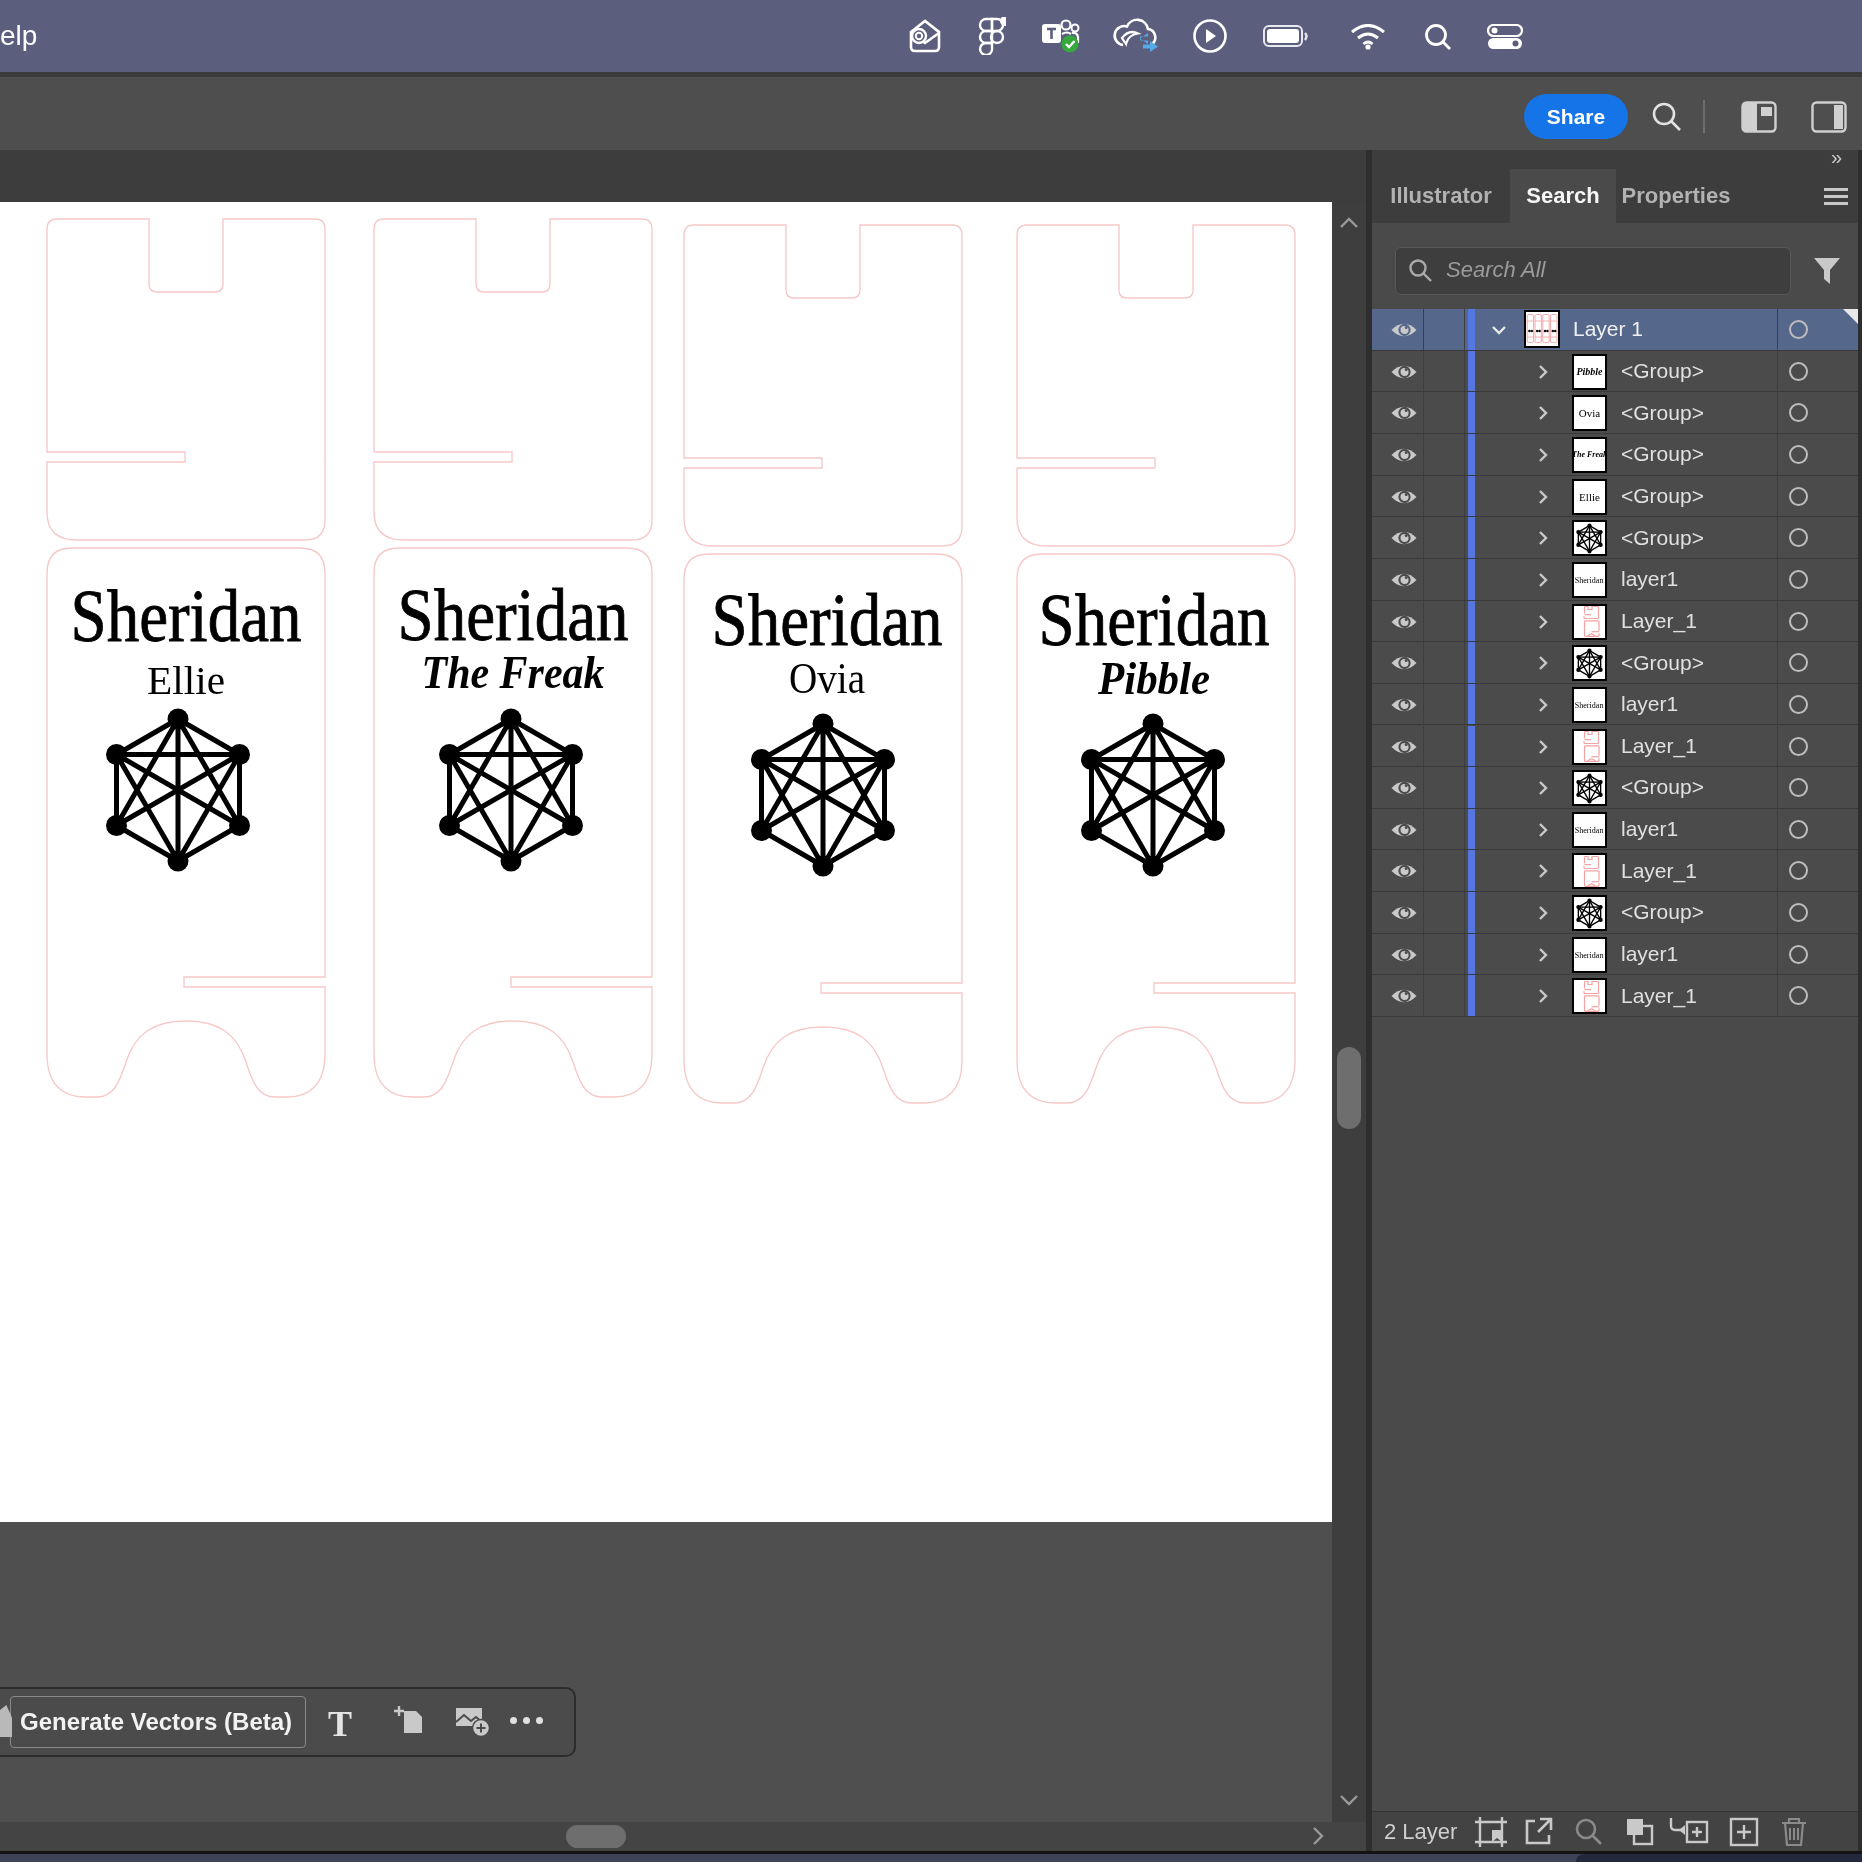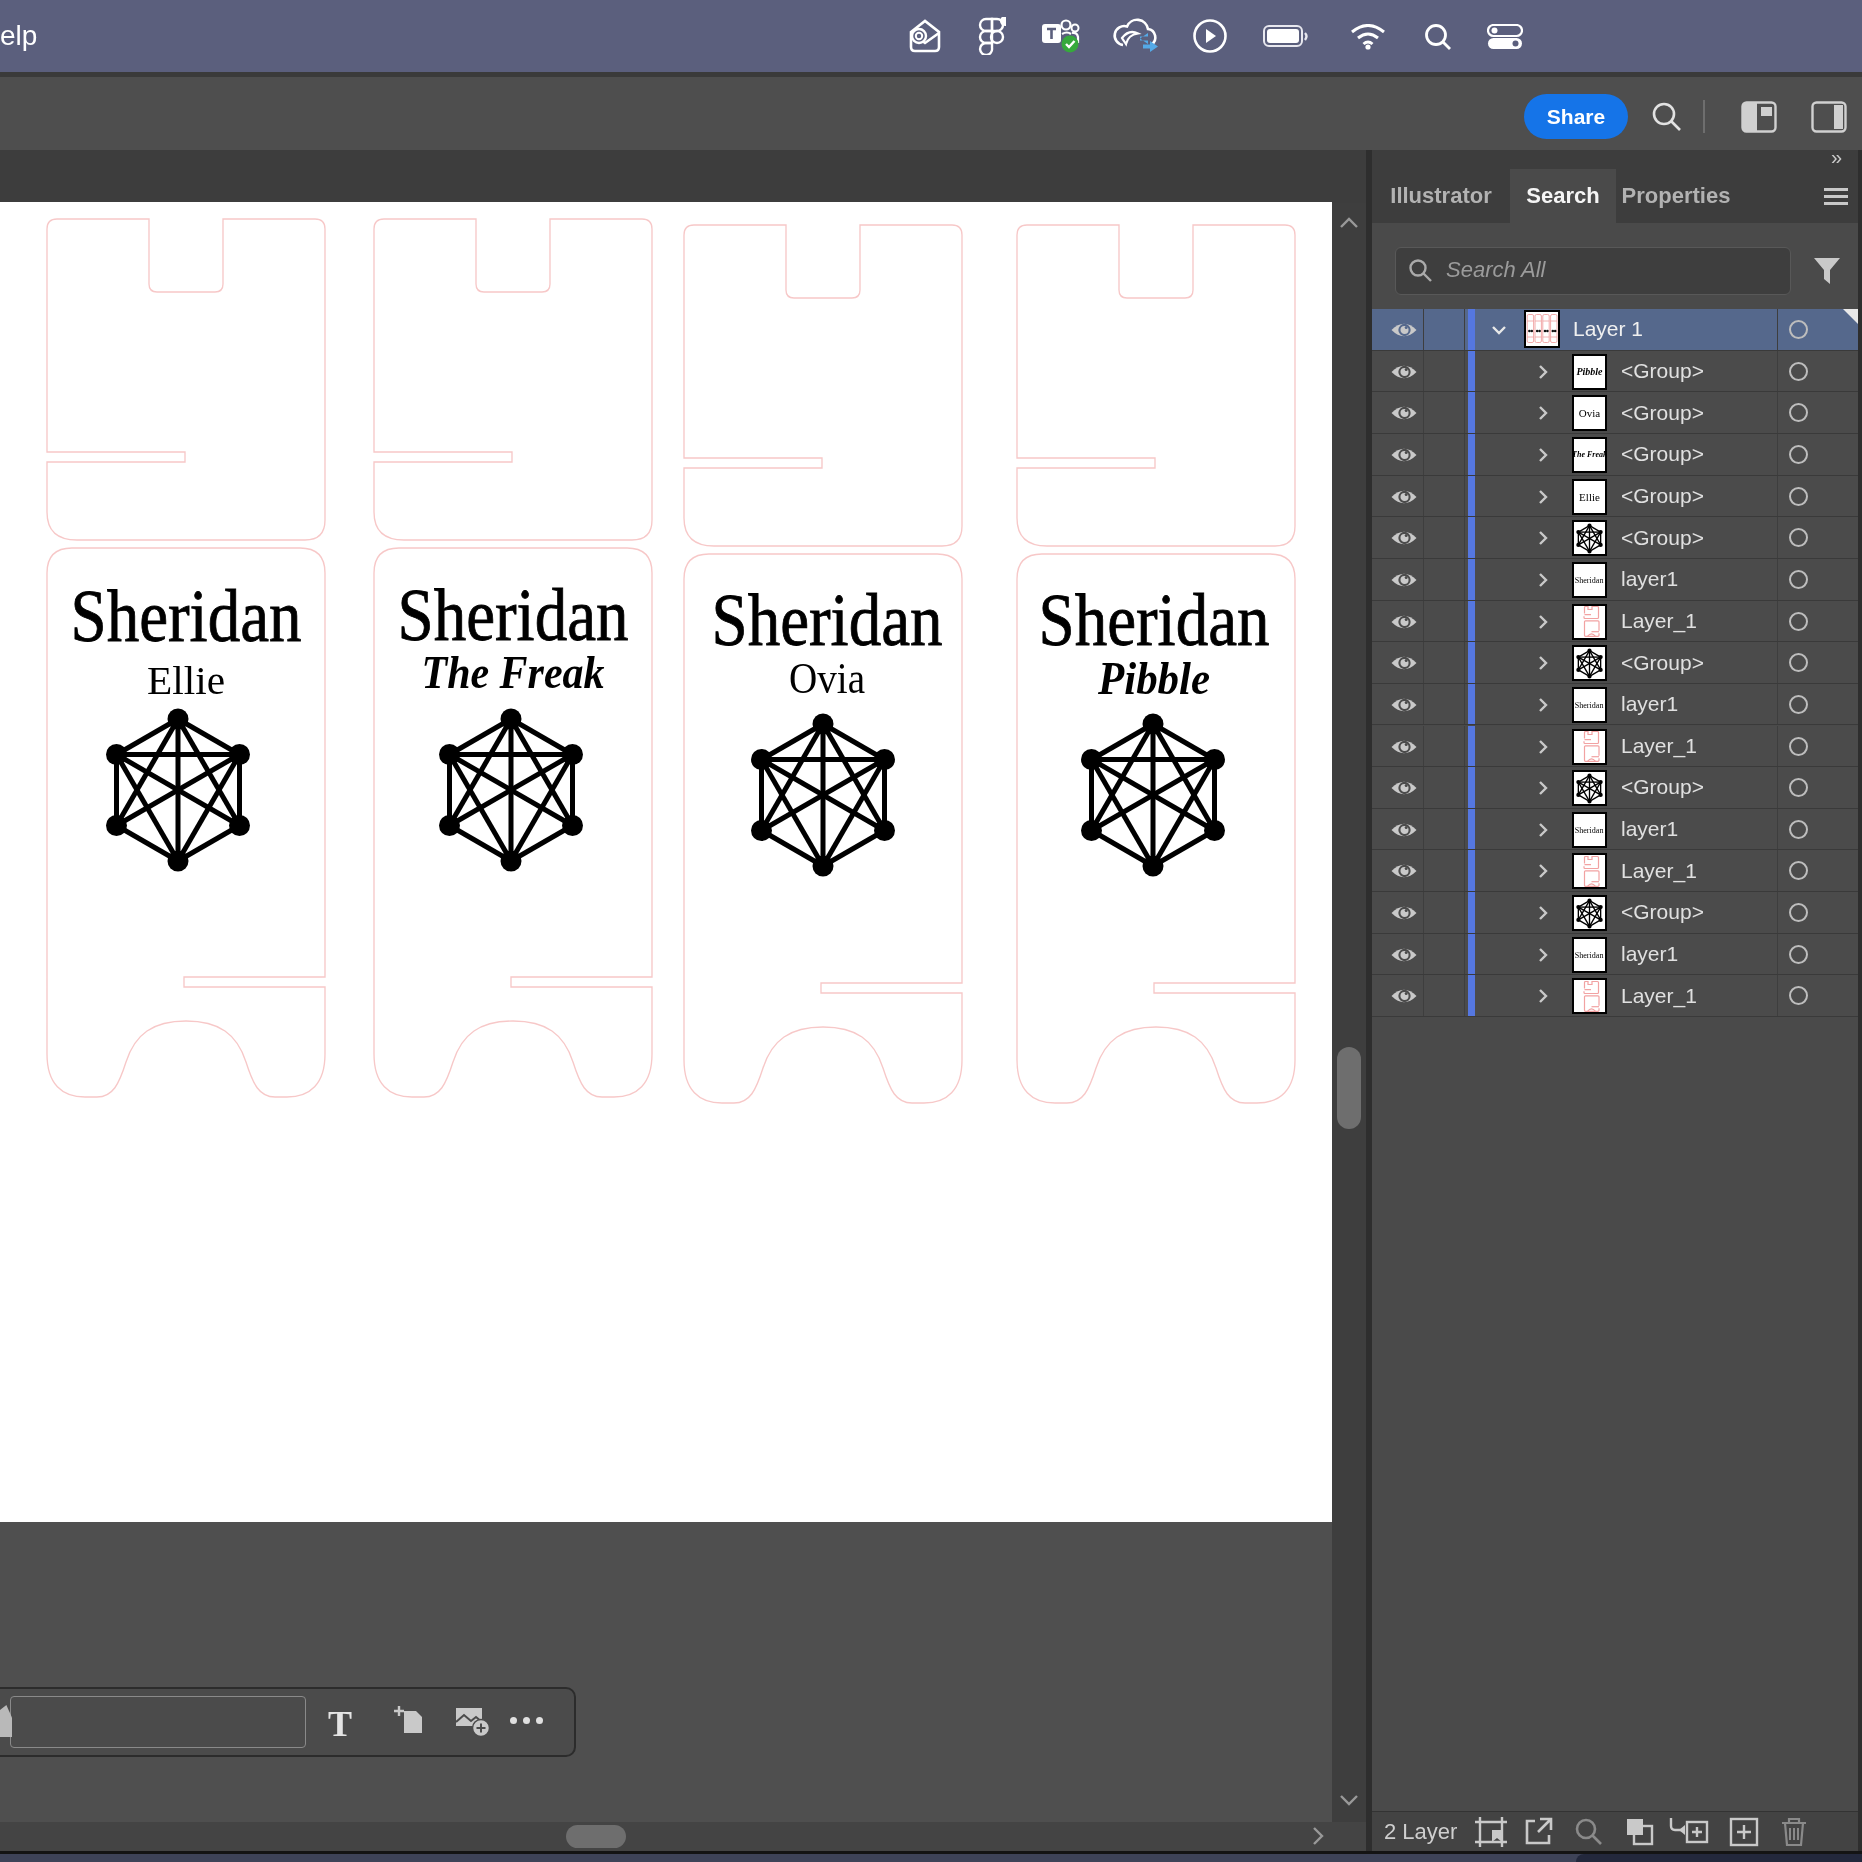--- a/index.html
+++ b/index.html
@@ -209,20 +209,21 @@
 
 <div class="abs" style="left:0;top:1822px;width:1366px;height:29px;background:#444444"></div>
 <div class="abs" style="left:566px;top:1825px;width:60px;height:23px;background:#6e6e6e;border-radius:12px"></div>
 <svg width="12" height="20" viewBox="0 0 12 20" class="abs" style="left:1312px;top:1826px">
 <polyline points="2,2 10,10 2,18" fill="none" stroke="#999" stroke-width="2.4"></polyline>
   </svg>
 
 <div class="abs" style="left:-10px;top:1687px;width:586px;height:70px;background:#4b4b4b;border:2px solid #2c2c2c;border-radius:10px;box-sizing:border-box">
 <div class="abs" style="left:18px;top:7px;width:294px;height:50px;border:1px solid #8a8a8a;border-radius:4px"></div>
 <div class="abs" style="left:6px;top:16px;width:14px;height:32px;background:#b9b9b9;clip-path:polygon(0 20%,60% 0,100% 40%,100% 100%,0 100%)"></div>
+<div class="abs" style="left:28px;top:0;height:66px;display:flex;align-items:center;font-size:24px;color:#f2f2f2;font-weight:bold">Generate Vectors (Beta)</div>
 <div class="abs" style="left:336px;top:14px;font-family:'Liberation Serif',serif;font-size:36px;color:#e4e4e4;font-weight:bold">T</div>
 <svg width="34" height="34" viewBox="0 0 34 34" class="abs" style="left:400px;top:16px">
 <path d="M12 6 h12 l6 6 v16 h-18 Z" fill="#c9c9c9"></path>
 <path d="M7 1 v10 M2 6 h10" stroke="#c9c9c9" stroke-width="2.4"></path>
     </svg>
 <svg width="36" height="32" viewBox="0 0 36 32" class="abs" style="left:462px;top:17px">
 <path d="M2 2 h26 v18 h-26 Z" fill="#c9c9c9"></path>
 <path d="M2 16 l8 -7 l7 6 l5 -4 l6 5" fill="none" stroke="#4b4b4b" stroke-width="2"></path>
 <circle cx="27" cy="22" r="8.5" fill="#c9c9c9" stroke="#4b4b4b" stroke-width="1.5"></circle>
 <path d="M27 17.5 v9 M22.5 22 h9" stroke="#4b4b4b" stroke-width="2"></path>

